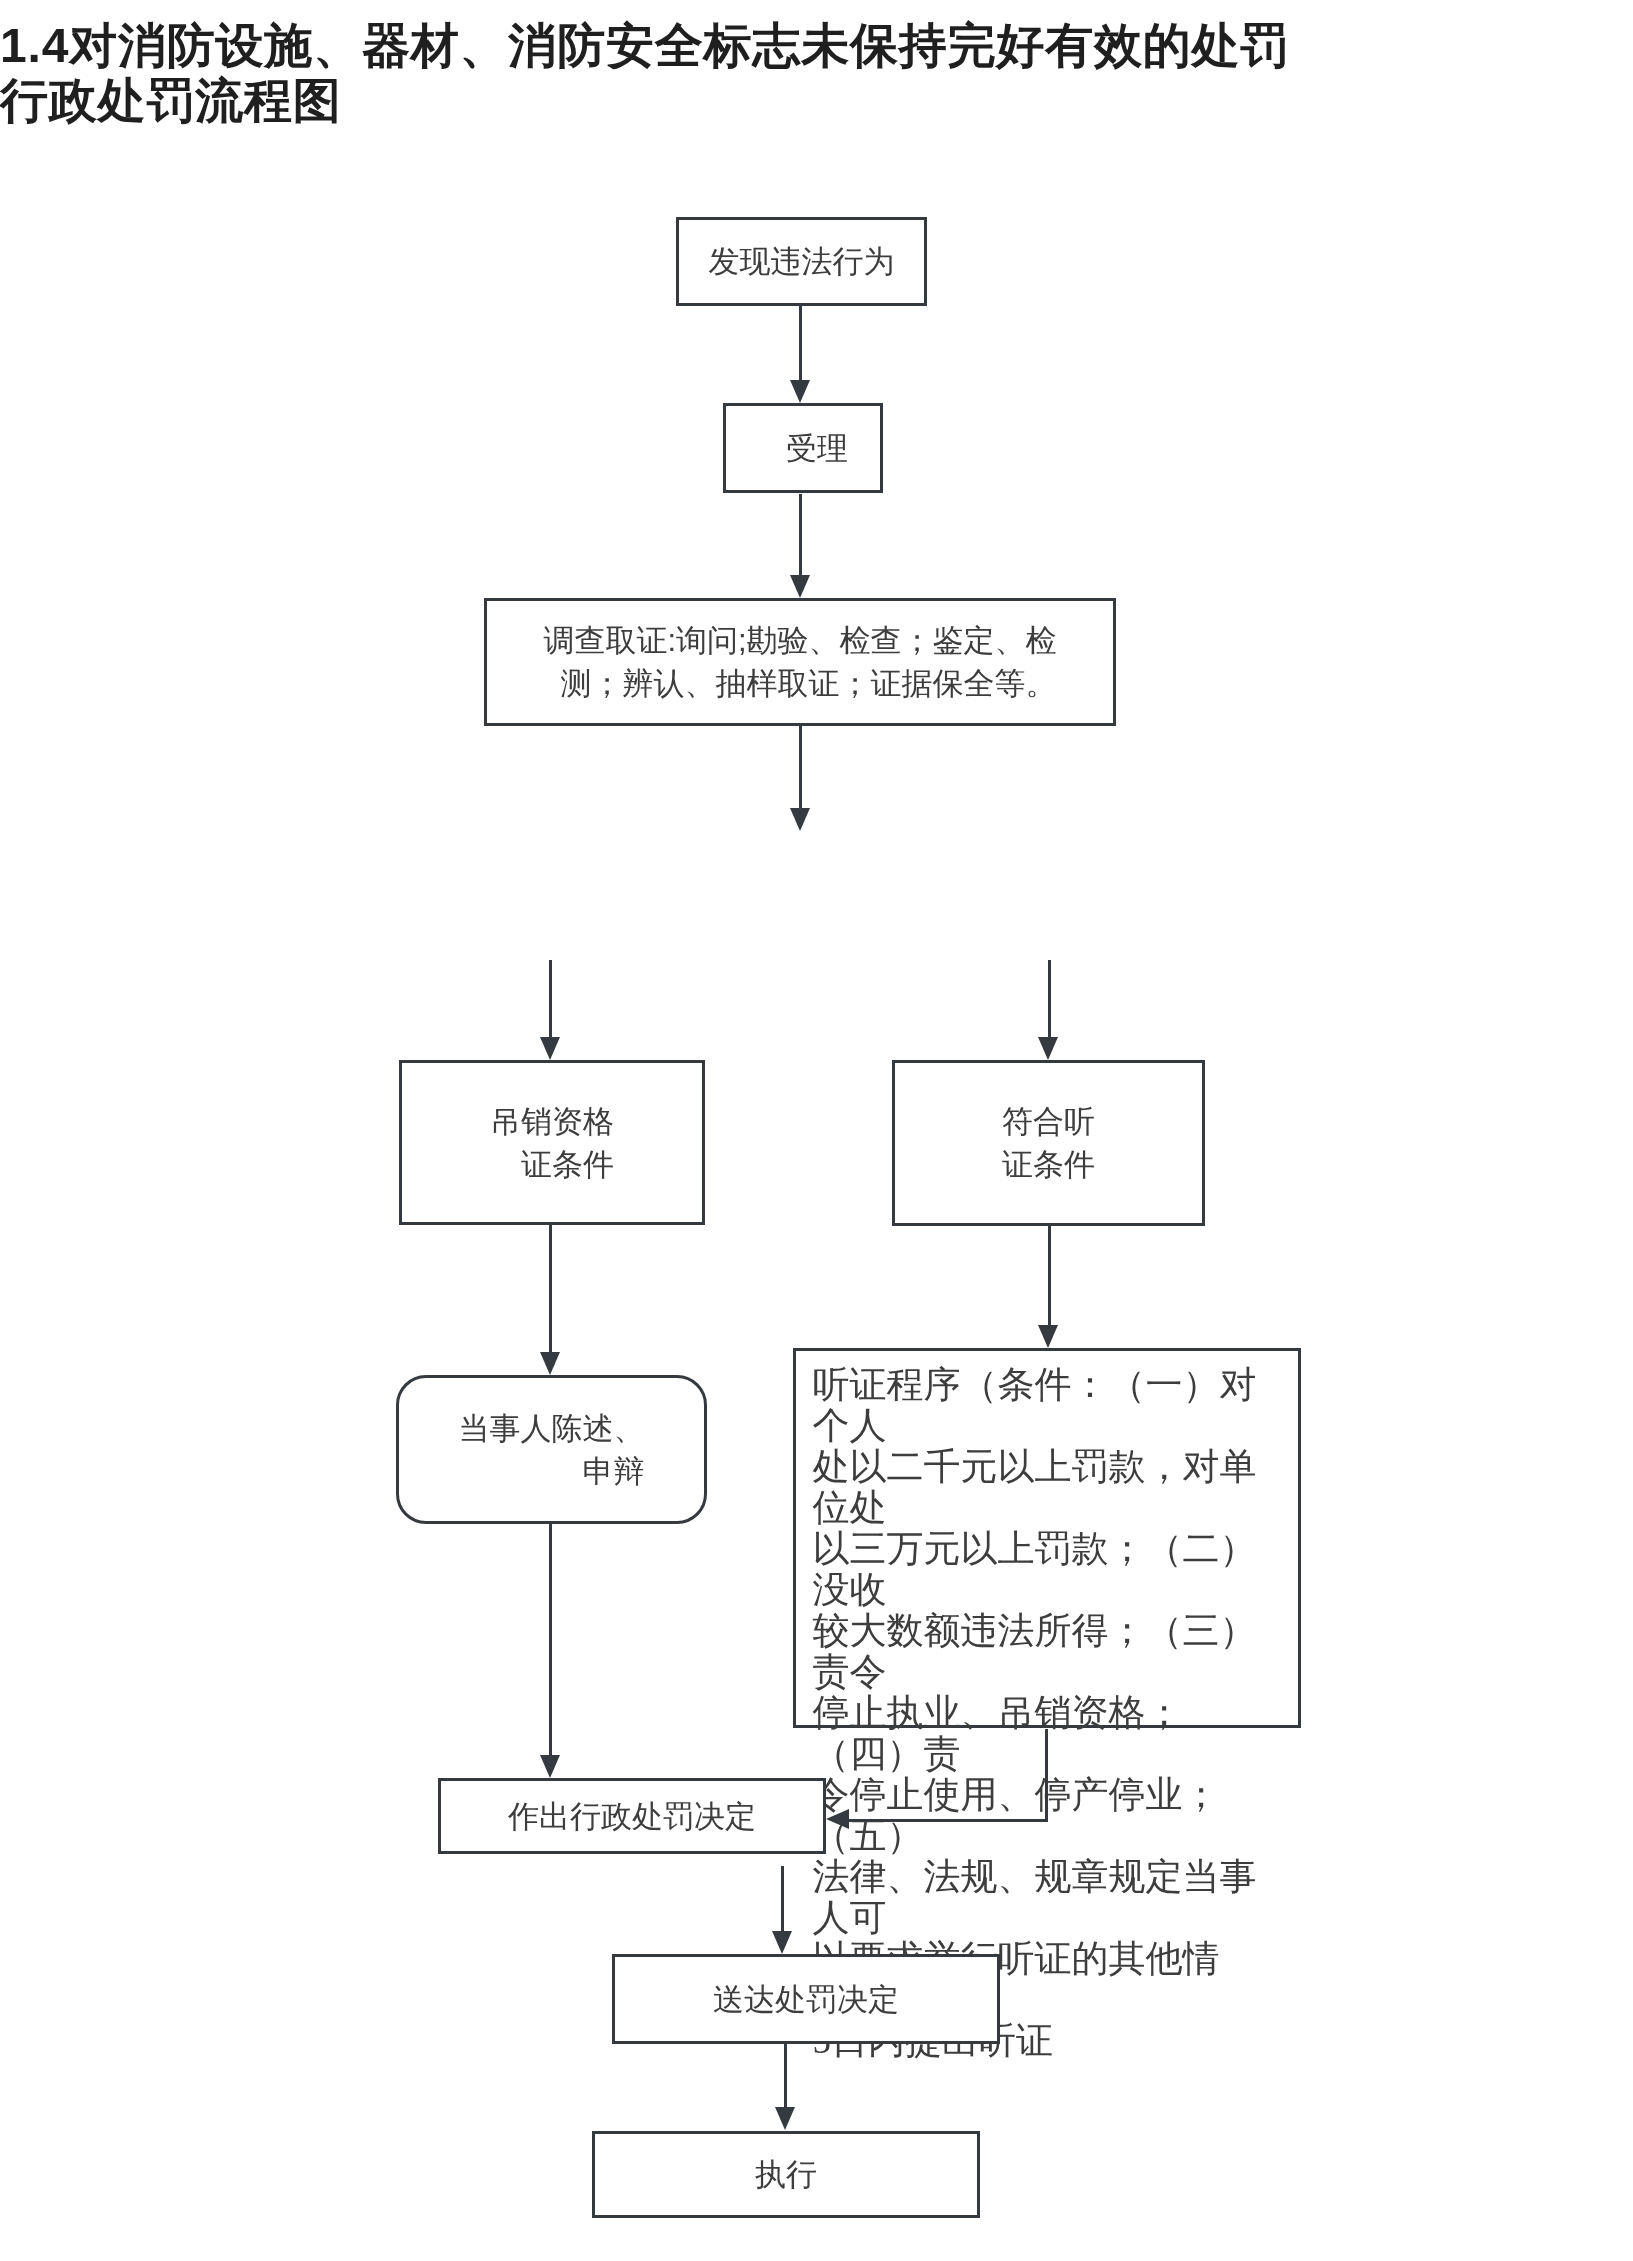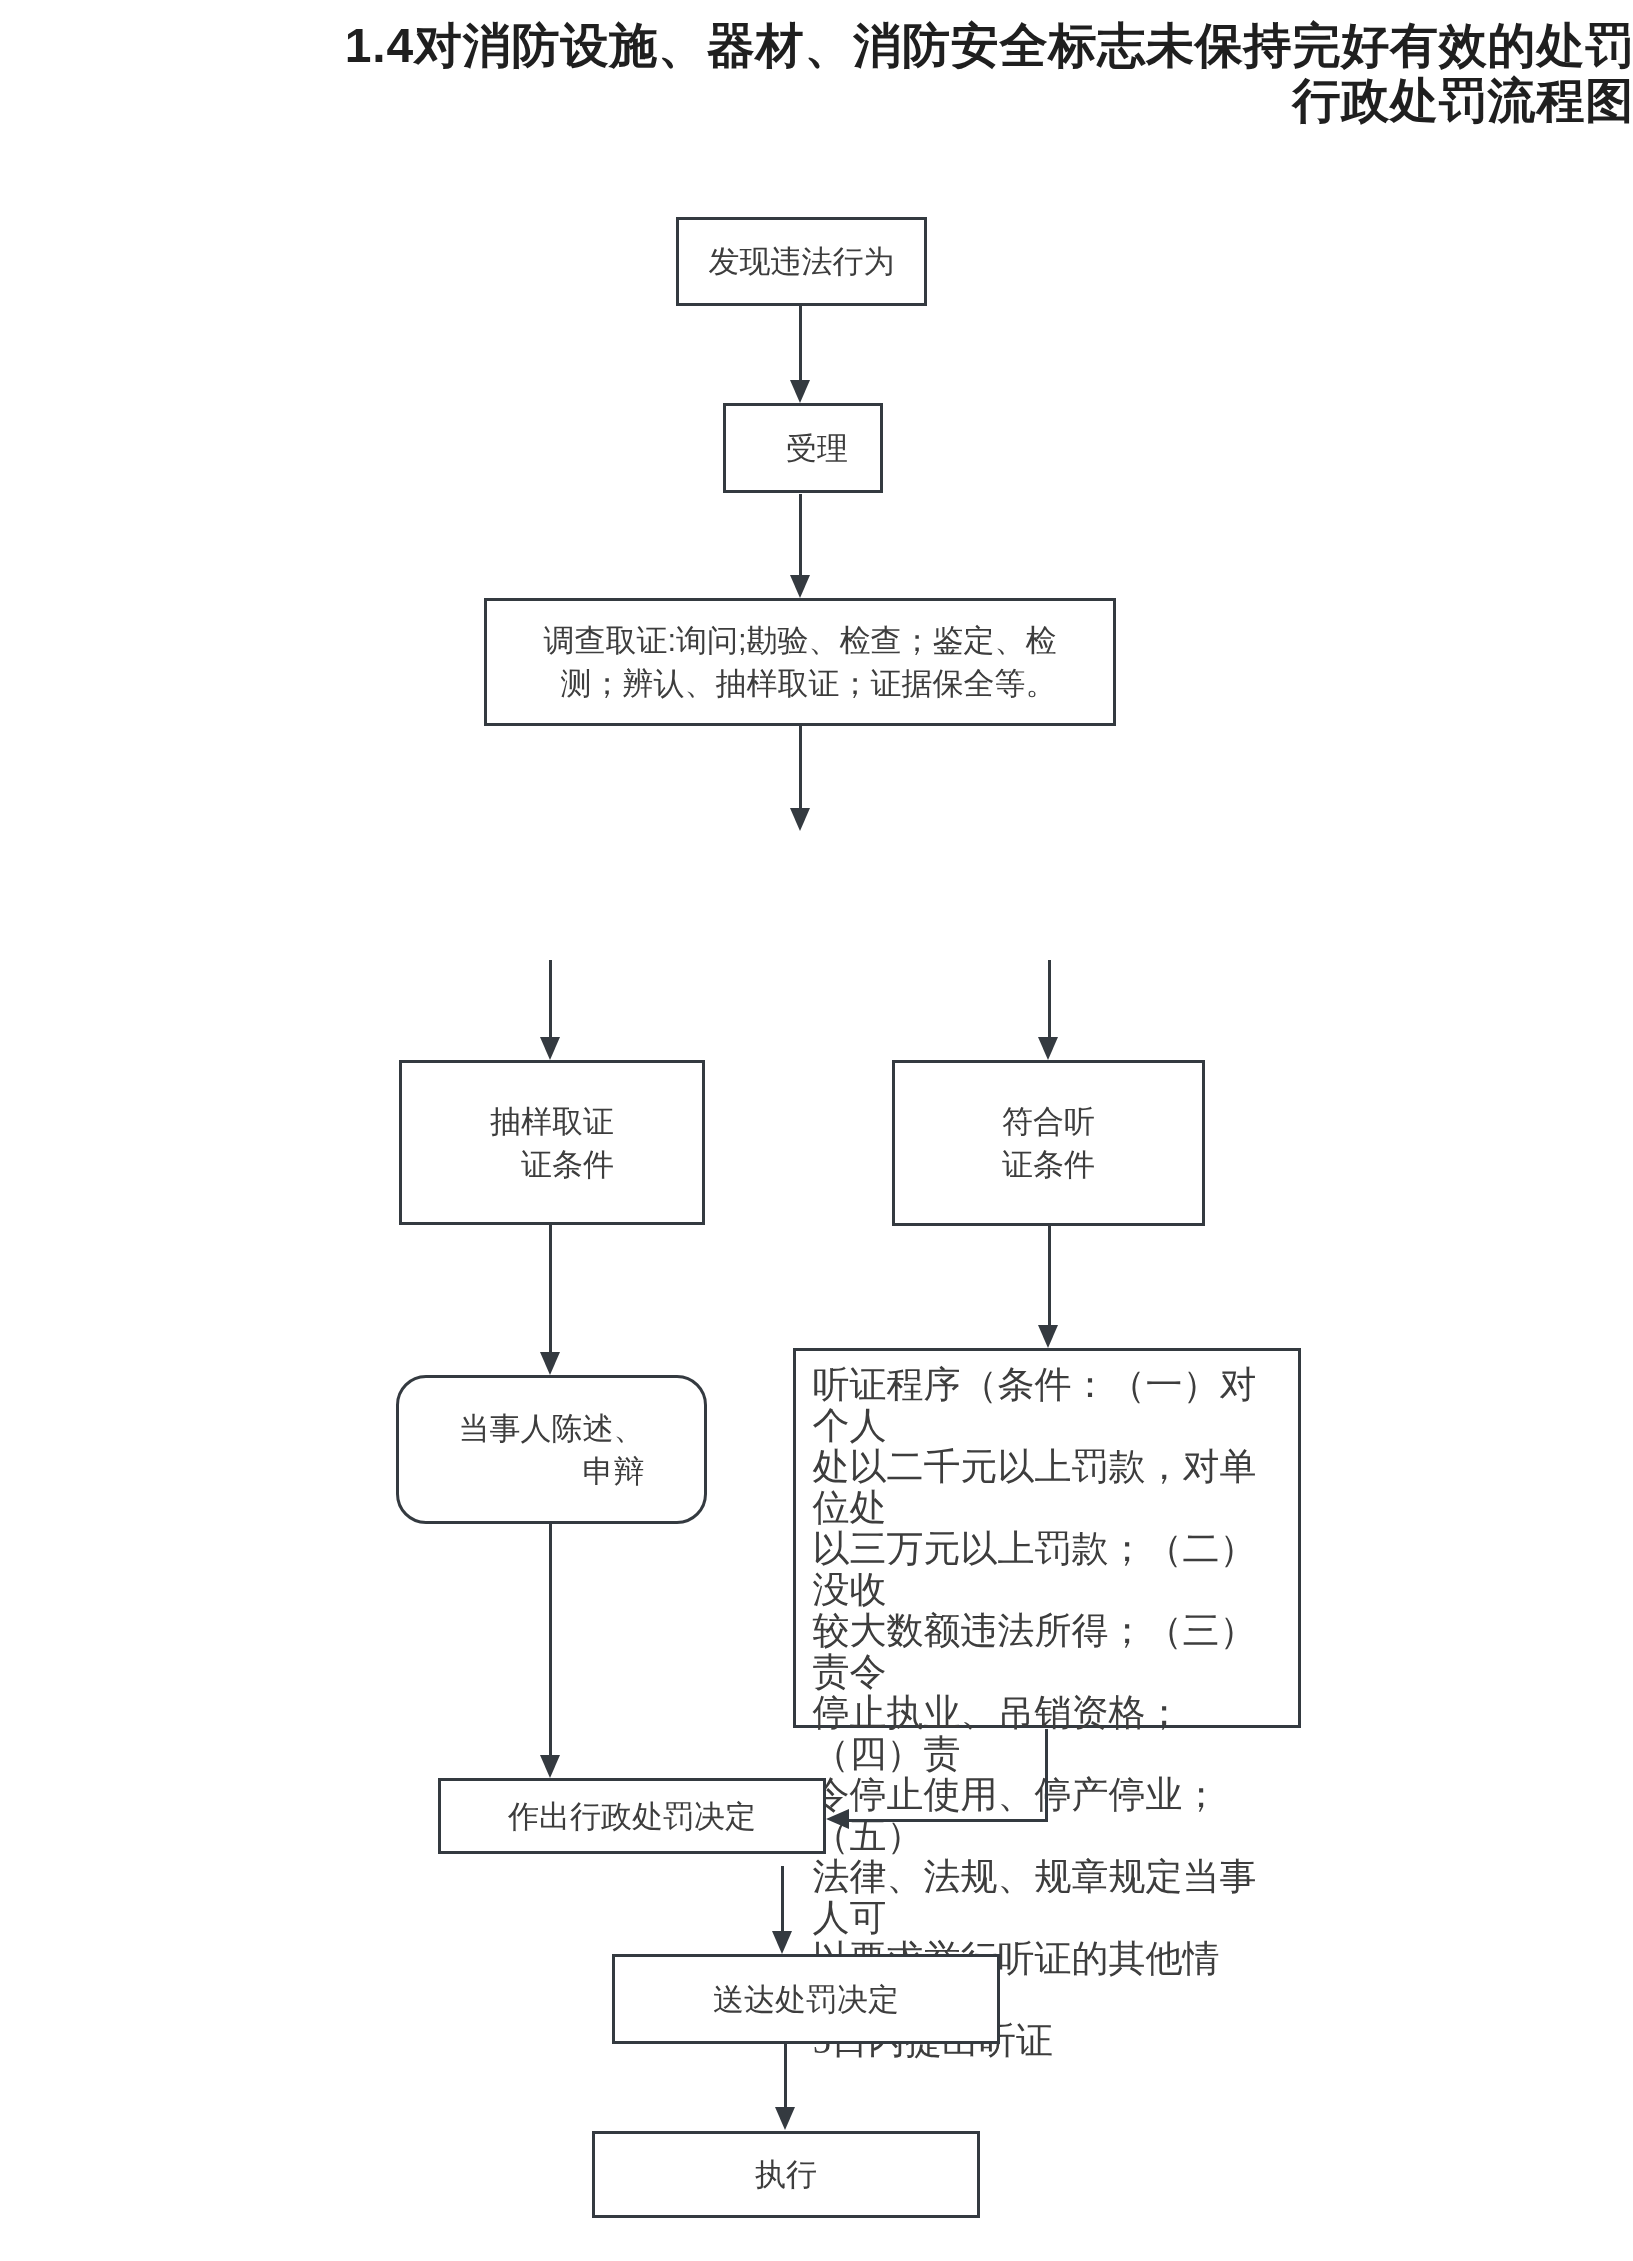--- a/index.html
+++ b/index.html
@@ -6,21 +6,21 @@
   .canvas{
     position:relative;
     width:1634px;height:2261px;
     background:#ffffff;
     font-family:"Liberation Sans","DejaVu Sans",sans-serif;
     color:#3d3d3d;
     overflow:hidden;
   }
   .title{
     position:absolute;left:0;top:18px;width:100%;
-    text-align:right;font-weight:700;font-size:48px;line-height:55px;
+    text-align:left;font-weight:700;font-size:48px;line-height:55px;
     color:#1f1f1f;letter-spacing:0.8px;
   }
   .node{
     position:absolute;
     box-sizing:border-box;
     border:3.3px solid #343a40;
     background:#ffffff;
     display:flex;align-items:center;justify-content:center;
     text-align:right;
     font-size:31px;line-height:43px;
@@ -59,21 +59,21 @@
   </div>
 
   <div class="node" style="left:676px;top:217px;width:251px;height:89px;">发现违法行为</div>
 
   <div class="node" style="left:723px;top:403px;width:160px;height:90px;padding-left:28px;">受理</div>
 
   <div class="node" style="left:484px;top:598px;width:632px;height:128px;">调查取证:询问;勘验、检查；鉴定、检
 测；辨认、抽样取证；证据保全等。</div>
 
 
-  <div class="node" style="left:399px;top:1060px;width:306px;height:165px;">抽样取证
+  <div class="node" style="left:399px;top:1060px;width:306px;height:165px;">吊销资格
 证条件</div>
 
   <div class="node" style="left:892px;top:1060px;width:313px;height:166px;">符合听
 证条件</div>
 
   <div class="node" style="left:396px;top:1375px;width:311px;height:149px;border-radius:30px;">当事人陈述、
 申辩</div>
 
   <div class="node left-align" style="left:793px;top:1348px;width:508px;height:380px;">听证程序（条件：（一）对个人
 处以二千元以上罚款，对单位处

